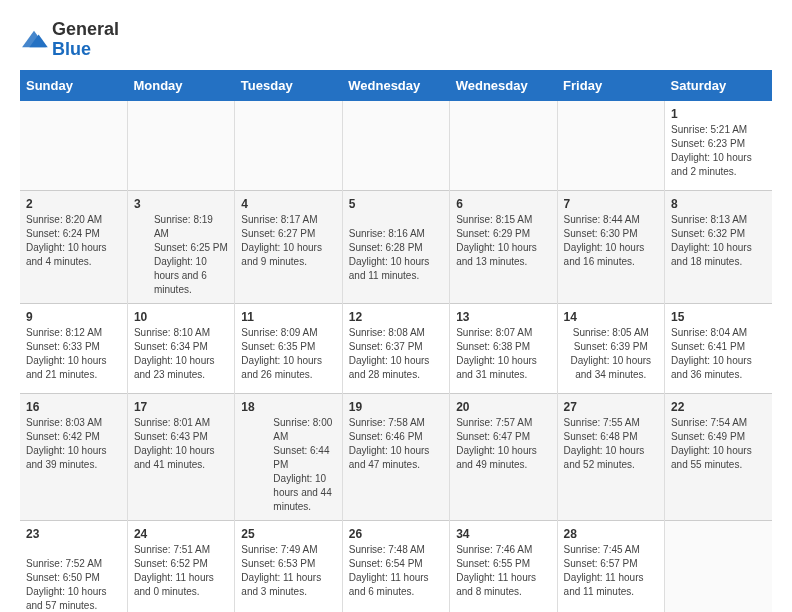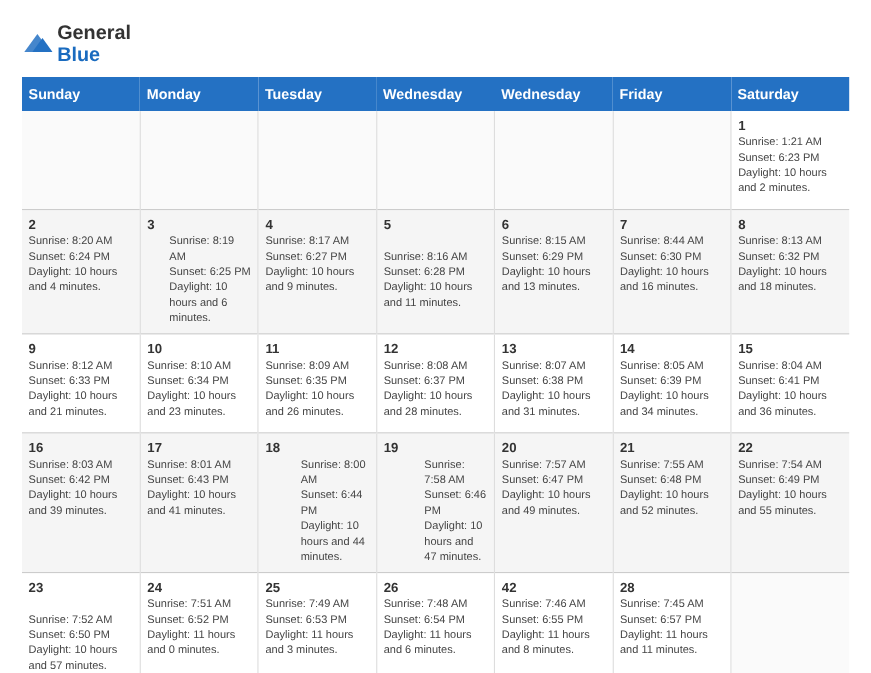--- a/index.html
+++ b/index.html
@@ -118,21 +118,21 @@
   <tbody id="calendar-body">
   <tr>
         <td class="empty-cell"></td>
         <td class="empty-cell"></td>
         <td class="empty-cell"></td>
         <td class="empty-cell"></td>
         <td class="empty-cell"></td>
         <td class="empty-cell"></td>
         <td>
           <div class="day-number">1</div>
-          <div class="day-info" style="white-space: pre-line;">Sunrise: 1:21 AM
+          <div class="day-info" style="white-space: pre-line;">Sunrise: 5:21 AM
 Sunset: 6:23 PM
 Daylight: 10 hours and 2 minutes.</div>
         </td>
       </tr>
       <tr>
         <td>
           <div class="day-number">2</div>
           <div class="day-info" style="white-space: pre-line;">Sunrise: 8:20 AM
 Sunset: 6:24 PM
 Daylight: 10 hours and 4 minutes.</div>
@@ -200,21 +200,21 @@
 Daylight: 10 hours and 28 minutes.</div>
         </td>
         <td>
           <div class="day-number">13</div>
           <div class="day-info" style="white-space: pre-line;">Sunrise: 8:07 AM
 Sunset: 6:38 PM
 Daylight: 10 hours and 31 minutes.</div>
         </td>
         <td>
           <div class="day-number">14</div>
-          <div class="day-info" style="white-space: pre-line;">Sunrise: 8:05 AM
+          <div class="day-info" style="white-space: pre-line; text-align: center;">Sunrise: 8:05 AM
 Sunset: 6:39 PM
 Daylight: 10 hours and 34 minutes.</div>
         </td>
         <td>
           <div class="day-number">15</div>
           <div class="day-info" style="white-space: pre-line;">Sunrise: 8:04 AM
 Sunset: 6:41 PM
 Daylight: 10 hours and 36 minutes.</div>
         </td>
       </tr>
@@ -232,32 +232,32 @@
 Daylight: 10 hours and 41 minutes.</div>
         </td>
         <td>
           <div class="day-number">18</div>
           <div class="day-info" style="white-space: pre-line; margin-left: 32px;">Sunrise: 8:00 AM
 Sunset: 6:44 PM
 Daylight: 10 hours and 44 minutes.</div>
         </td>
         <td>
           <div class="day-number">19</div>
-          <div class="day-info" style="white-space: pre-line; margin-left: 37px;">Sunrise: 7:58 AM
+          <div class="day-info" style="white-space: pre-line;">Sunrise: 7:58 AM
 Sunset: 6:46 PM
 Daylight: 10 hours and 47 minutes.</div>
         </td>
         <td>
           <div class="day-number">20</div>
           <div class="day-info" style="white-space: pre-line;">Sunrise: 7:57 AM
 Sunset: 6:47 PM
 Daylight: 10 hours and 49 minutes.</div>
         </td>
         <td>
-          <div class="day-number">21</div>
+          <div class="day-number">27</div>
           <div class="day-info" style="white-space: pre-line;">Sunrise: 7:55 AM
 Sunset: 6:48 PM
 Daylight: 10 hours and 52 minutes.</div>
         </td>
         <td>
           <div class="day-number">22</div>
           <div class="day-info" style="white-space: pre-line;">Sunrise: 7:54 AM
 Sunset: 6:49 PM
 Daylight: 10 hours and 55 minutes.</div>
         </td>
@@ -281,21 +281,21 @@
 Sunset: 6:53 PM
 Daylight: 11 hours and 3 minutes.</div>
         </td>
         <td>
           <div class="day-number">26</div>
           <div class="day-info" style="white-space: pre-line;">Sunrise: 7:48 AM
 Sunset: 6:54 PM
 Daylight: 11 hours and 6 minutes.</div>
         </td>
         <td>
-          <div class="day-number">42</div>
+          <div class="day-number">34</div>
           <div class="day-info" style="white-space: pre-line;">Sunrise: 7:46 AM
 Sunset: 6:55 PM
 Daylight: 11 hours and 8 minutes.</div>
         </td>
         <td>
           <div class="day-number">28</div>
           <div class="day-info" style="white-space: pre-line;">Sunrise: 7:45 AM
 Sunset: 6:57 PM
 Daylight: 11 hours and 11 minutes.</div>
         </td>

